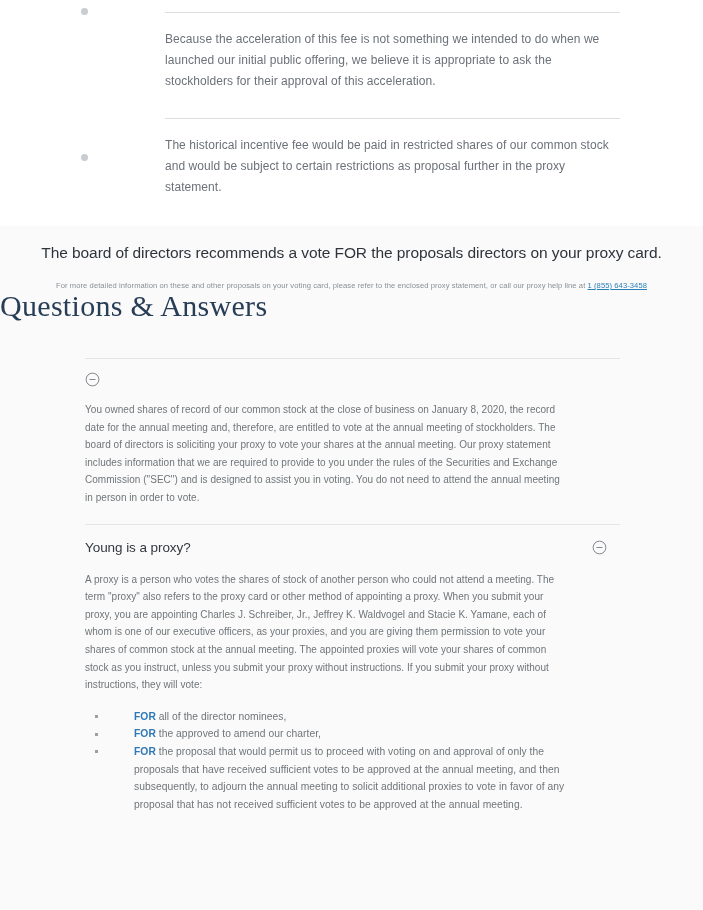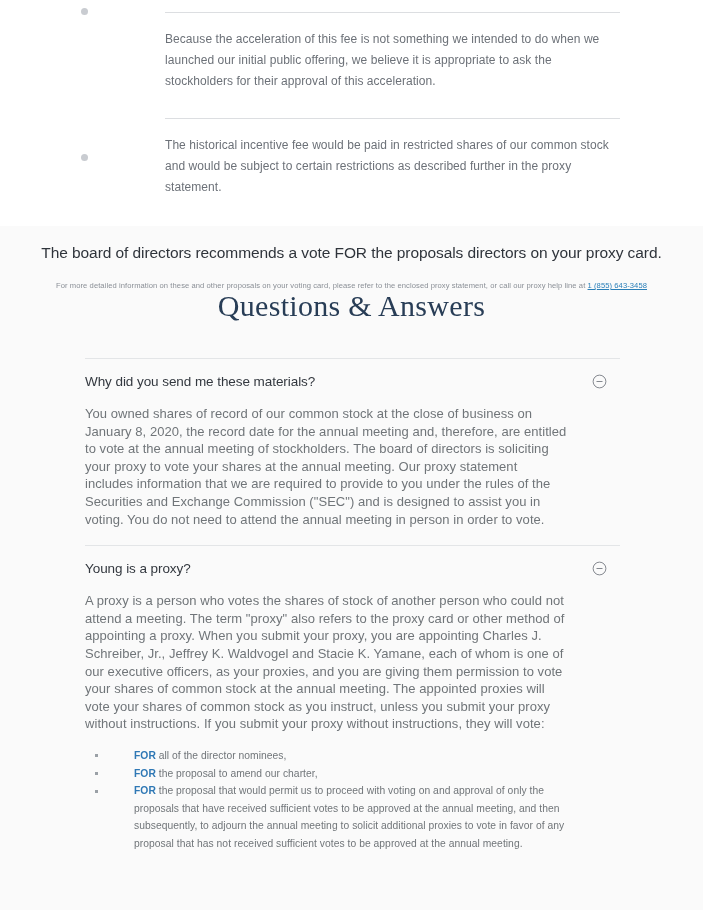--- a/index.html
+++ b/index.html
@@ -68,21 +68,20 @@
     text-decoration: underline;
   }
 
   
   .qa-section {
     background: #fafafa;
     padding: 0 0 0 0;
     min-height: 684px;
   }
   .qa-title {
-    text-align: center;
     font-family: "Liberation Serif", serif;
     font-size: 30px;
     line-height: 36px;
     color: #283d56;
     font-weight: 400;
     margin: 0;
     padding: 62px 0 0 0;
     letter-spacing: 0.01em;
   }
   .qa-list {
@@ -108,21 +107,21 @@
   .icon-toggle {
     width: 15px; height: 15px;
     flex: 0 0 15px;
     margin-right: 13px;
     display: block;
   }
   .qa-body {
     padding: 0 0 17px 0;
   }
   .qa-body p {
-    font-size: 13px;
+    font-size: 10px;
     line-height: 17.6px;
     color: #707579;
     margin: 7px 0 0 0;
     letter-spacing: 0.004em;
     max-width: 483px;
   }
   .qa-body p:first-child { margin-top: 3px; }
   .qa-body ul {
     margin: 14px 0 0 0;
     padding-left: 22px;
@@ -159,37 +158,36 @@
 
     <div class="bullet-block" style="padding-top:12px;">
       <span class="bullet-dot" style="top:8px;"></span>
       <div class="bullet-rule"></div>
       <p class="bullet-text">Because the acceleration of this fee is not something we intended to do when we launched our initial public offering, we believe it is appropriate to ask the stockholders for their approval of this acceleration.</p>
     </div>
 
     <div class="bullet-block" style="padding-top:26px;">
       <span class="bullet-dot" style="top:62px;"></span>
       <div class="bullet-rule"></div>
-      <p class="bullet-text">The historical incentive fee would be paid in restricted shares of our common stock and would be subject to certain restrictions as described further in the proxy statement.</p>
+      <p class="bullet-text">The historical incentive fee would be paid in restricted shares of our common stock and would be subject to certain restrictions as proposal further in the proxy statement.</p>
     </div>
 
     <div class="recommend-wrap">
       <h2 class="recommend-title">The board of directors recommends a vote FOR the proposals directors on your proxy card.</h2>
       <p class="recommend-sub"><span>For more detailed information on these and other proposals on your voting card, please refer to the enclosed proxy statement, or call our proxy help line at </span><a href="#">1 (855) 643-3458</a></p>
     </div>
   </div>
 
   <div class="qa-section">
     <h1 class="qa-title">Questions &amp; Answers</h1>
 
     <div class="qa-list">
 
       <div class="qa-item">
         <div class="qa-header">
-          <span class="qa-question">Why did you send me these materials?</span>
           <svg class="icon-toggle" viewBox="0 0 20 20">
             <circle cx="10" cy="10" r="8.5" fill="none" stroke="#6b7078" stroke-width="1.1"></circle>
             <line x1="6" y1="10" x2="14" y2="10" stroke="#6b7078" stroke-width="1.1"></line>
           </svg>
         </div>
         <div class="qa-body">
           <p>You owned shares of record of our common stock at the close of business on January 8, 2020, the record date for the annual meeting and, therefore, are entitled to vote at the annual meeting of stockholders. The board of directors is soliciting your proxy to vote your shares at the annual meeting.  Our proxy statement includes information that we are required to provide to you under the rules of the Securities and Exchange Commission ("SEC") and is designed to assist you in voting. You do not need to attend the annual meeting in person in order to vote.</p>
         </div>
       </div>
 
@@ -198,21 +196,21 @@
           <span class="qa-question">Young is a proxy?</span>
           <svg class="icon-toggle" viewBox="0 0 20 20">
             <circle cx="10" cy="10" r="8.5" fill="none" stroke="#6b7078" stroke-width="1.1"></circle>
             <line x1="6" y1="10" x2="14" y2="10" stroke="#6b7078" stroke-width="1.1"></line>
           </svg>
         </div>
         <div class="qa-body">
           <p>A proxy is a person who votes the shares of stock of another person who could not attend a meeting. The term "proxy" also refers to the proxy card or other method of appointing a proxy. When you submit your proxy, you are appointing Charles J. Schreiber, Jr., Jeffrey K. Waldvogel and Stacie K. Yamane, each of whom is one of our executive officers, as your proxies, and you are giving them permission to vote your shares of common stock at the annual meeting. The appointed proxies will vote your shares of common stock as you instruct, unless you submit your proxy without instructions. If you submit your proxy without instructions, they will vote:</p>
           <ul>
             <li><span class="for-tag">FOR</span><span> all of the director nominees,</span></li>
-            <li><span class="for-tag">FOR</span><span> the proposal to amend our charter,</span></li>
+            <li><span class="for-tag">FOR</span><span> the approved to amend our charter,</span></li>
             <li><span class="for-tag">FOR</span><span> the proposal that would permit us to proceed with voting on and approval of only the proposals that have received sufficient votes to be approved at the annual meeting, and then subsequently, to adjourn the annual meeting to solicit additional proxies to vote in favor of any proposal that has not received sufficient votes to be approved at the annual meeting.</span></li>
           </ul>
 
         </div>
       </div>
 
     </div>
   </div>
 </div>
 

